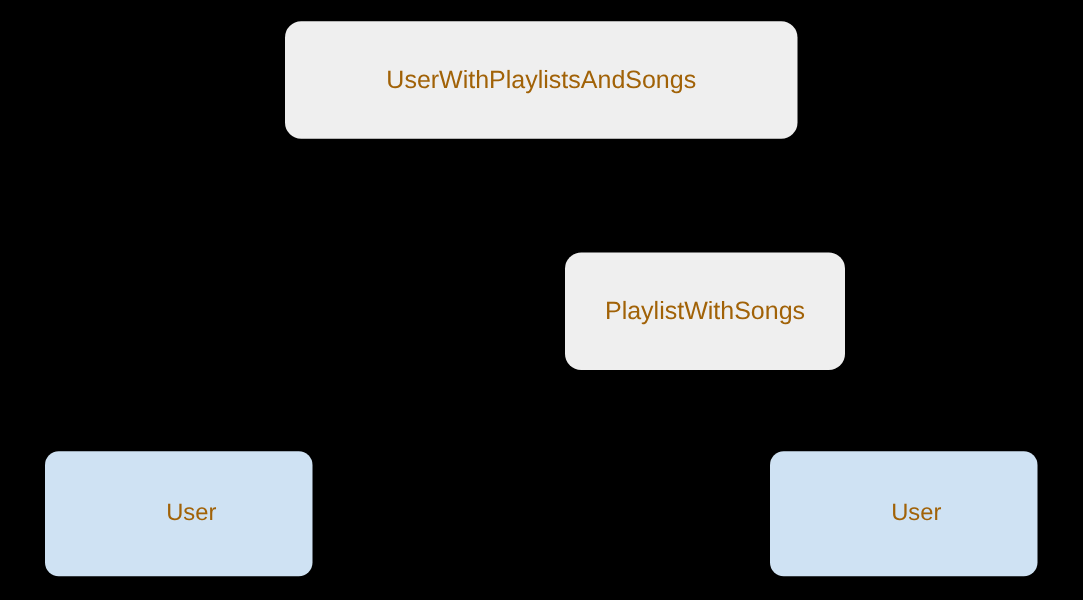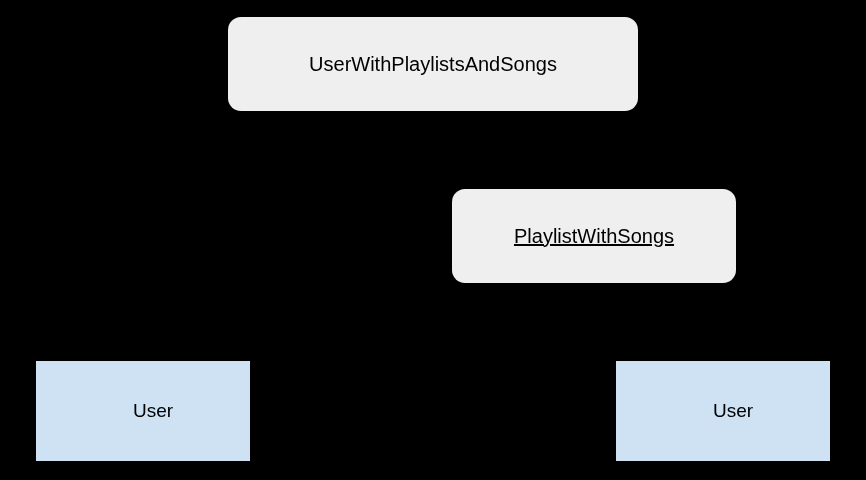--- a/index.html
+++ b/index.html
@@ -27,34 +27,34 @@
   }
   .node {
     position: absolute;
     display: flex;
     align-items: center;
     justify-content: center;
     box-sizing: border-box;
     text-align: center;
   }
   .node-label {
-    color: #000000;
+    color: #a16207;
     line-height: 1.15;
     white-space: nowrap;
   }
   .node-wrapper {
     background: #efefef;
     border-radius: 13px;
   }
   .node-wrapper .node-label {
     font-size: 20px;
   }
   .node-entity {
     background: #cfe2f3;
-    border-radius: 0;
+    border-radius: 11px;
     padding-left: 20px;
   }
   .node-entity .node-label {
     font-size: 19px;
   }
 </style>
 </head>
 <body>
 
 <div id="canvas">
@@ -65,21 +65,21 @@
       <path d="M 560 111 L 560 150 L 581 150 L 581 189"></path>
       <path d="M 510 283 L 510 330 L 433 330 L 433 361"></path>
       <path d="M 660 283 L 660 330 L 723 330 L 723 361"></path>
     </g>
   </svg>
 
   <div class="node node-wrapper" style="left:228px; top:17px; width:410px; height:94px;">
     <span class="node-label">UserWithPlaylistsAndSongs</span>
   </div>
 
-  <div class="node node-wrapper" style="left:452px; top:189px; width:284px; height:94px;text-decoration:underline;">
+  <div class="node node-wrapper" style="left:452px; top:202px; width:224px; height:94px;">
     <span class="node-label">PlaylistWithSongs</span>
   </div>
 
   <div class="node node-entity" style="left:36px; top:361px; width:214px; height:100px;">
     <span class="node-label">User</span>
   </div>
 
 
   <div class="node node-entity" style="left:616px; top:361px; width:214px; height:100px;">
     <span class="node-label">User</span>

